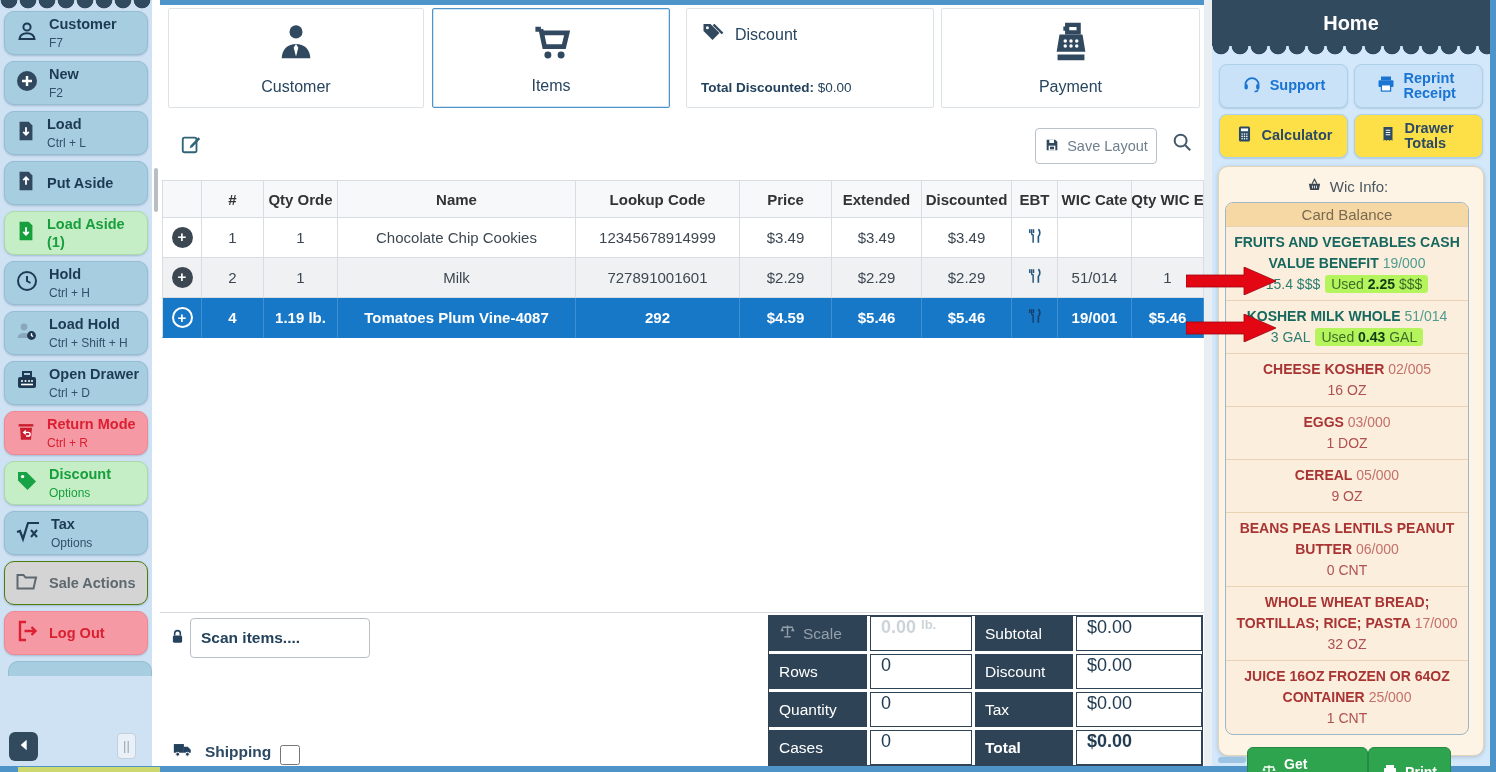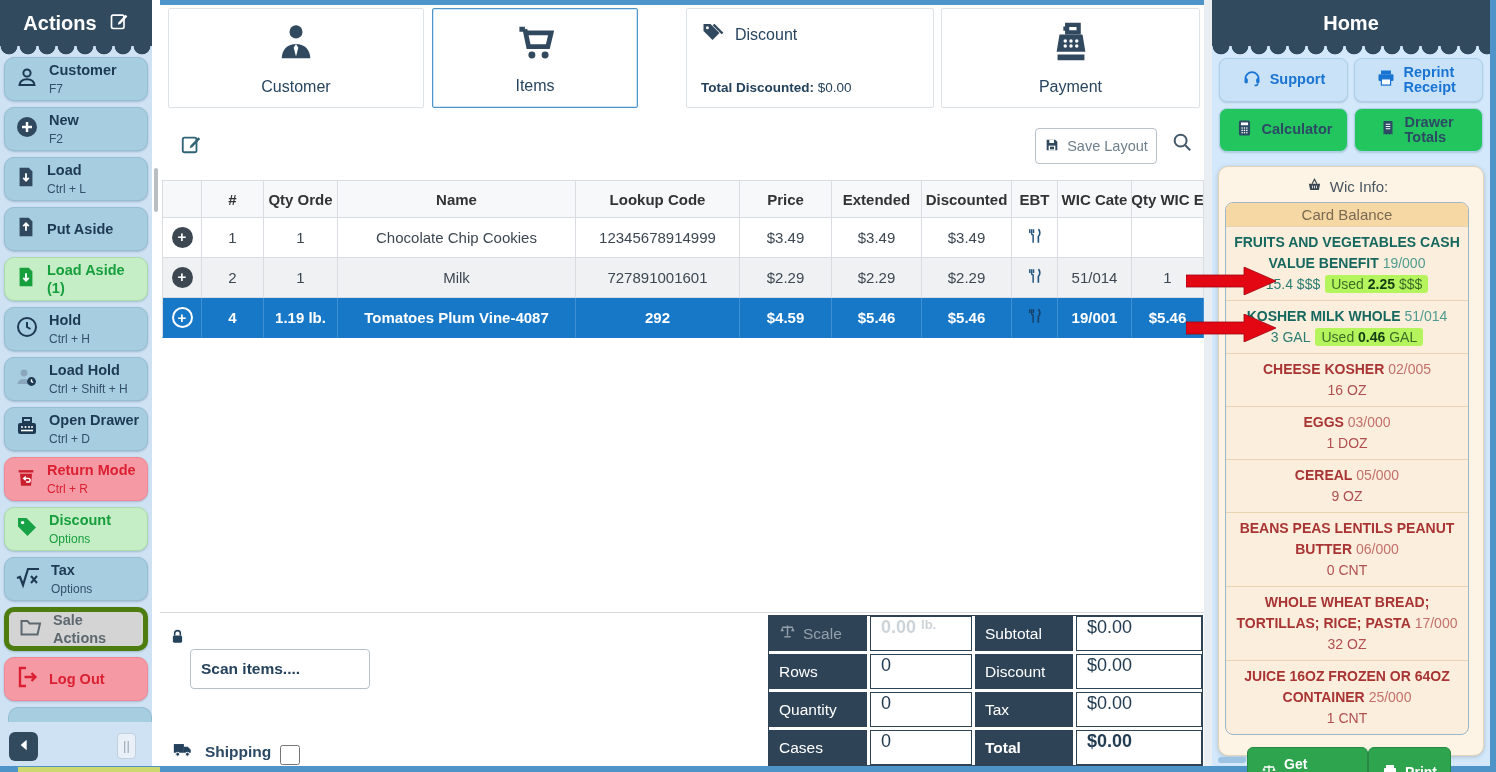--- a/index.html
+++ b/index.html
@@ -22,21 +22,21 @@
   .sb-btn { position:relative; width:144px; height:44px; border-radius:10px; margin-bottom:6px; display:flex; align-items:center; padding:0 6px 0 10px; gap:10px; box-shadow:0 1px 2px rgba(40,70,100,.25); cursor:pointer; }
   .sb-btn .txt { line-height:1.1; }
   .sb-btn .lbl { font-size:14.5px; font-weight:bold; }
   .sb-btn .sub { font-size:12px; }
   .v-blue  { background:#a7cde0; border:1px solid #95bed3; color:#1d3a52; }
   .v-blue .sub { color:#34506a; }
   .v-green { background:#c6eec6; border:1px solid #a9dca9; color:#179e3d; }
   .v-green .sub { color:#179e3d; }
   .v-red   { background:#f59aa4; border:1px solid #ee8894; color:#da2032; }
   .v-red .sub { color:#da2032; }
-  .v-gray  { background:#d4d4d4; border:5px solid #4d7c0f; color:#5d686f; }
+  .v-gray  { background:#d4d4d4; border:1px solid #4d7c0f; color:#5d686f; }
   .sb-partial { width:144px; height:15px; border-radius:10px 10px 0 0; background:#a7cde0; border:1px solid #95bed3; border-bottom:none; margin:0 4px; overflow:hidden; }
   #sb-footer { position:absolute; left:0; bottom:5px; width:152px; height:34px; }
   #collapse-btn { position:absolute; left:9px; bottom:0; width:29px; height:29px; background:#324a5e; border-radius:6px; display:flex; align-items:center; justify-content:center; cursor:pointer; }
   #grip-btn { position:absolute; right:16px; bottom:2px; width:19px; height:26px; background:#e9f0f8; border:1px solid #c2cfdd; border-radius:4px; color:#9aa7b4; font-size:13px; text-align:center; line-height:24px; cursor:pointer; }
   #sb-scroll { position:absolute; left:152px; top:0; width:8px; height:766px; background:#ffffff; }
   #sb-thumb { position:absolute; left:2px; top:168px; width:4px; height:44px; background:#b9bec3; border-radius:2px; }
 
   
   #main { position:absolute; left:160px; top:5px; width:1044px; height:761px; background:#ffffff; }
   .tabs { position:absolute; left:0; top:3px; width:100%; height:100px; }
@@ -61,40 +61,40 @@
   .thead > div:first-child, .tbody > div:first-child { border-left:1px solid #d9dde1; }
   .tbody > div { height:40px; background:#fff; }
   .tbody.striped > div { background:#f0f1f2; }
   .tbody.selected > div { background:#1878c8; color:#fff; font-weight:bold; border-right:1px solid #3f8fd3; border-bottom:1px solid #1878c8; }
   .expander { width:21px; height:21px; border-radius:50%; background:#3c4752; color:#fff; font-size:15px; font-weight:bold; line-height:20px; text-align:center; cursor:pointer; }
   .tbody.selected .expander { background:transparent; border:2px solid #fff; line-height:17px; }
 
   
   .bottom-sep { position:absolute; left:0; top:607px; width:100%; border-top:1px solid #d4d8dc; }
   #lock-icon { position:absolute; left:9px; top:622px; color:#24425c; }
-  #scan-input { position:absolute; left:30px; top:644px; width:180px; height:40px; border:1px solid #b8bfc6; border-radius:4px; padding:0 10px; font-size:15.5px; font-weight:bold; color:#24425c; font-family:"Liberation Sans",sans-serif; }
+  #scan-input { position:absolute; left:30px; top:613px; width:180px; height:40px; border:1px solid #b8bfc6; border-radius:4px; padding:0 10px; font-size:15.5px; font-weight:bold; color:#24425c; font-family:"Liberation Sans",sans-serif; }
   #scan-input::placeholder { color:#24425c; opacity:1; }
   #shipping-row { position:absolute; left:10px; top:733px; display:flex; align-items:center; gap:9px; color:#24425c; }
   #shipping-row .slabel { font-size:15.5px; font-weight:bold; color:#2c4a64; }
   #shipping-checkbox { width:20px; height:22px; margin-top:6px; }
 
   
   #stats { position:absolute; left:608px; top:610px; display:grid; grid-template-columns:98px 102px 98px 126px; grid-auto-rows:35px; gap:3px; background:#fff; border:1px solid #2f4356; padding:0; }
   .stat-label { background:#2f4356; color:#fff; font-size:15.5px; display:flex; align-items:center; padding-left:10px; gap:7px; }
   .stat-value { background:#fff; border:1px solid #2f4356; color:#223c52; font-size:18px; display:flex; align-items:flex-start; padding-left:10px; }
   .dimmed { color:#93a1ac; }
   .dimval { color:#cdd4d9; font-weight:bold; }
   .dimval .unit { font-size:13px; margin-left:5px; font-weight:bold; }
   .bold  { font-weight:bold; }
 
   
   #right-gutter { position:absolute; left:1204px; top:0; width:8px; height:766px; background:#e9eef3; }
   #rpanel { position:absolute; left:1212px; top:0; width:278px; height:766px; background:#d3e9fb; }
-  .rp-btns { position:absolute; left:7px; top:58px; width:264px; display:grid; grid-template-columns:129px 129px; gap:6px; }
-  .rp-btn { height:44px; background:#22c55e; border:1px solid #aecfe8; border-radius:8px; display:flex; align-items:center; justify-content:center; gap:8px; font-size:14.5px; font-weight:bold; color:#2c4a64; cursor:pointer; box-shadow:0 1px 2px rgba(40,70,100,.2); line-height:1.05; }
+  .rp-btns { position:absolute; left:7px; top:64px; width:264px; display:grid; grid-template-columns:129px 129px; gap:6px; }
+  .rp-btn { height:44px; background:#fde047; border:1px solid #aecfe8; border-radius:8px; display:flex; align-items:center; justify-content:center; gap:8px; font-size:14.5px; font-weight:bold; color:#2c4a64; cursor:pointer; box-shadow:0 1px 2px rgba(40,70,100,.2); line-height:1.05; }
   .rp-btn.blue { color:#1a74d2; background:#c9e2f8; }
   .rp-btn .two { text-align:left; }
 
   #wic-card { position:absolute; left:6px; top:166px; width:266px; height:590px; background:#fdf4e5; border:1px solid #e3d3ba; border-radius:10px; box-shadow:0 1px 4px rgba(60,60,60,.25); padding:6px 14px 0 6px; }
   #wic-title { text-align:center; color:#4a5560; font-size:15px; padding:4px 0 6px 0; display:flex; align-items:center; justify-content:center; gap:7px; }
   #wic-balance { border:1px solid #9fb6c8; border-radius:8px; overflow:hidden; background:#fbeedd; }
   #wic-balance-header { background:#f6d8a5; color:#7a6a52; font-size:15px; text-align:center; padding:3px 0; }
   .wic-entry { border-top:1px solid #e9d3b5; padding:5px 6px; text-align:center; font-size:14px; line-height:1.5; }
   .wic-entry .wname { font-weight:bold; }
   .wic-entry.teal .wname { color:#16685f; }
@@ -114,29 +114,20 @@
 </style>
 </head>
 <body>
 
 <div id="top-strip" class="strip"></div>
 <div id="bottom-strip" class="strip"></div>
 <div id="bottom-yellow" class="strip"></div>
 <div id="right-edge" class="strip"></div>
 
 <div id="sidebar">
-  <div class="panel-header">
-    <span>Actions</span>
-    <span class="ic">
-      <svg width="20" height="20" viewBox="0 0 24 24">
-          <rect x="3" y="5" width="15" height="16" rx="2" fill="none" stroke="#fff" stroke-width="2"></rect>
-          <path d="M11.5 13.5L20 4.5l2 2-8.5 9-3 1z" fill="#fff"></path>
-        </svg>
-    </span>
-  </div>
   <div class="scallop"></div>
 
   <div class="sb-list">
     <div class="sb-btn v-blue">
       <span class="ic"><svg width="24" height="24" viewBox="0 0 24 24">
             <circle cx="12" cy="8" r="3.6" fill="none" stroke="#1d3a52" stroke-width="2"></circle>
             <path d="M4.5 20c.5-4 3.6-5.8 7.5-5.8s7 1.8 7.5 5.8z" fill="none" stroke="#1d3a52" stroke-width="2"></path>
           </svg></span>
       <span class="txt"><span class="lbl">Customer</span><br><span class="sub">F7</span></span>
     </div>
@@ -252,21 +243,21 @@
 
   <div class="tabs">
     <div class="tab-card" style="left:8px; width:256px;">
       <span class="ic"><svg width="46" height="46" viewBox="0 0 24 24">
             <circle cx="12" cy="6.2" r="3.4" fill="#31495e"></circle>
             <path d="M4.5 20c.3-5 3.4-7.5 7.5-7.5s7.2 2.5 7.5 7.5z" fill="#31495e"></path>
             <path d="M12 12.5l-1.2 2 1.2 4.5 1.2-4.5z" fill="#fff"></path>
           </svg></span>
       <span class="tlabel">Customer</span>
     </div>
-    <div class="tab-card selected" style="left:272px; width:206px;">
+    <div class="tab-card selected" style="left:272px; width:238px;">
       <span class="ic"><svg width="48" height="44" viewBox="0 0 24 24">
             <path d="M3.5 4.5h3M6.5 4.5l2 9.5H19l1.8-7.5H8" fill="none" stroke="#31495e" stroke-width="2.6"></path>
             <circle cx="10.3" cy="18.5" r="1.9" fill="#31495e"></circle>
             <circle cx="17.5" cy="18.5" r="1.9" fill="#31495e"></circle>
           </svg></span>
       <span class="tlabel">Items</span>
     </div>
     <div class="tab-card" id="tab-discount" style="left:526px; width:248px;">
       <span class="drow">
         <span class="ic"><svg width="24" height="24" viewBox="0 0 24 24">
@@ -511,21 +502,21 @@
 
       <div class="wic-entry teal">
         <span class="wname">FRUITS AND VEGETABLES CASH VALUE BENEFIT</span>
         <span class="wcode">19/000</span><br>
         <span class="wqty">15.4 $$$</span><span class="used-chip"><span>Used</span> <b>2.25</b> <span>$$$</span></span>
       </div>
 
       <div class="wic-entry teal">
         <span class="wname">KOSHER MILK WHOLE</span>
         <span class="wcode">51/014</span><br>
-        <span class="wqty">3 GAL</span><span class="used-chip"><span>Used</span> <b>0.46</b> <span>GAL</span></span>
+        <span class="wqty">3 GAL</span><span class="used-chip"><span>Used</span> <b>0.43</b> <span>GAL</span></span>
       </div>
 
       <div class="wic-entry red">
         <span class="wname">CHEESE KOSHER</span>
         <span class="wcode">02/005</span><br>
         <span class="wqty">16 OZ</span>
       </div>
 
       <div class="wic-entry red">
         <span class="wname">EGGS</span>

